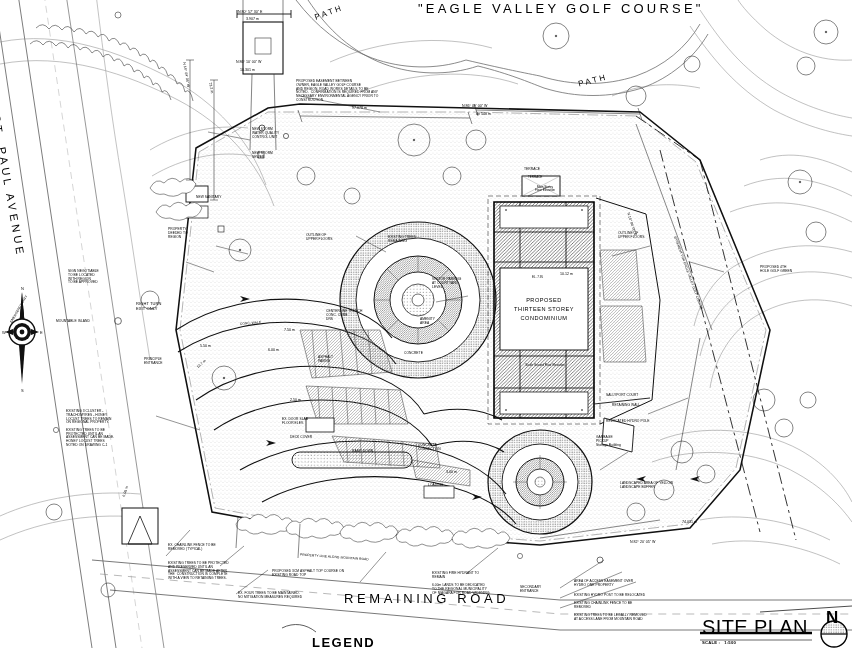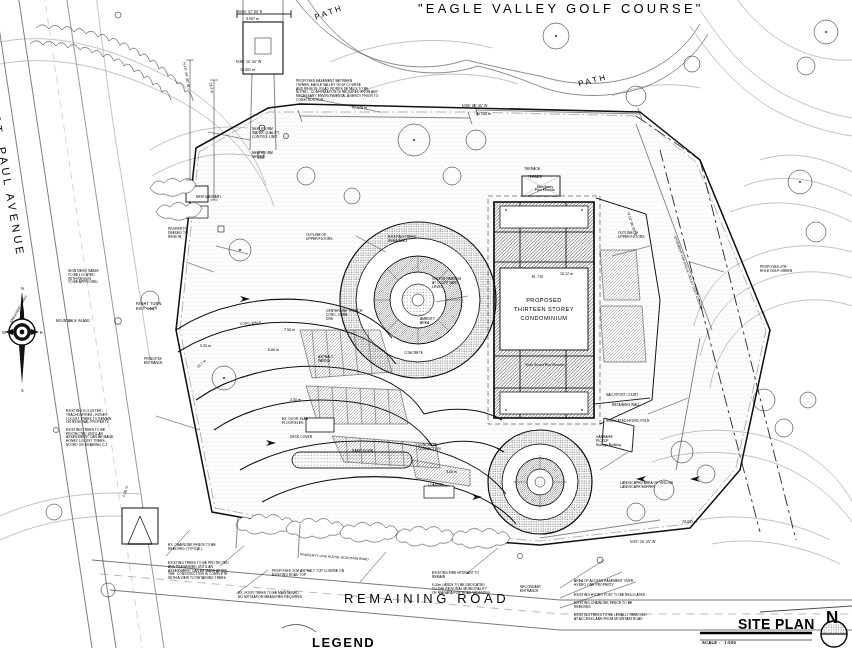--- a/index.html
+++ b/index.html
@@ -11,21 +11,21 @@
        color:#000;white-space:pre;line-height:1.15;}
   .t-title{font-size:13px;letter-spacing:3.2px;font-weight:400;}
   .t-street{font-size:11px;letter-spacing:3.4px;}
   .t-road{font-size:13px;letter-spacing:3.6px;}
   .t-bldg{font-size:5.6px;letter-spacing:.5px;text-align:center;}
   .t-note{font-size:3.3px;letter-spacing:.05px;}
   .t-note4{font-size:4px;letter-spacing:.1px;}
   .t-dim{font-size:3.6px;}
   .t-small{font-size:3px;}
   .t-path{font-size:8px;letter-spacing:2.4px;}
-  .t-siteplan{font-size:14px;font-weight:bold;letter-spacing:.4px;margin-left:36px;}
+  .t-siteplan{font-size:20px;font-weight:normal;letter-spacing:.4px;}
   .t-scale{font-size:4.2px;font-weight:bold;letter-spacing:.2px;}
   .t-legend{font-size:13px;font-weight:bold;letter-spacing:1.5px;}
   .t-N{font-size:17px;font-weight:bold;}
 </style>
 </head>
 <body>
 
 <div id="sheet">
 
 <svg width="852" height="648" viewBox="0 0 852 648">

